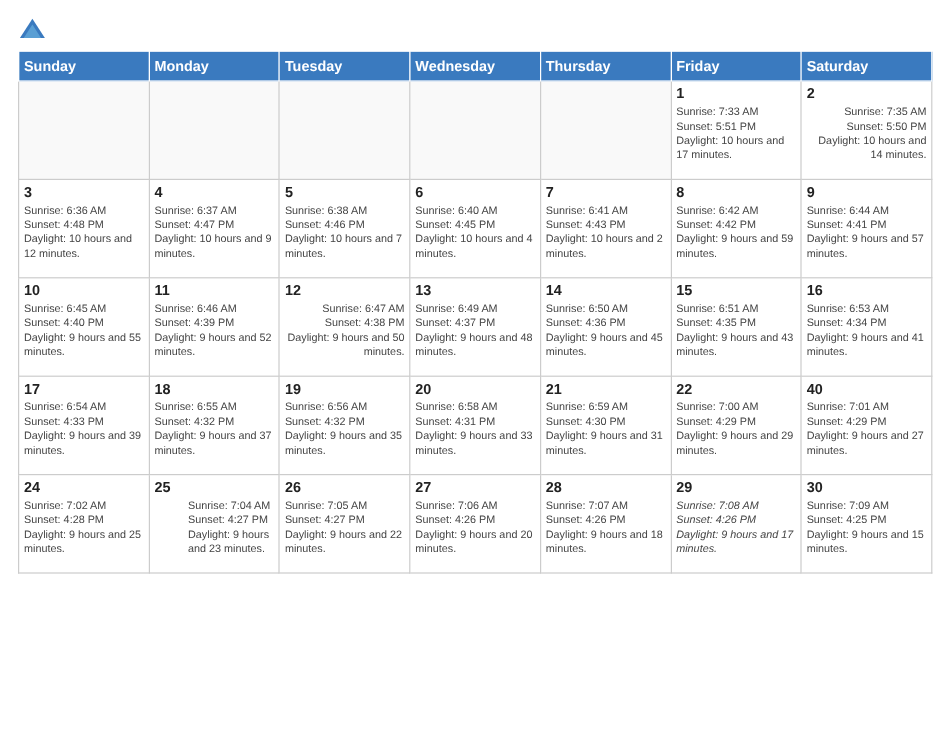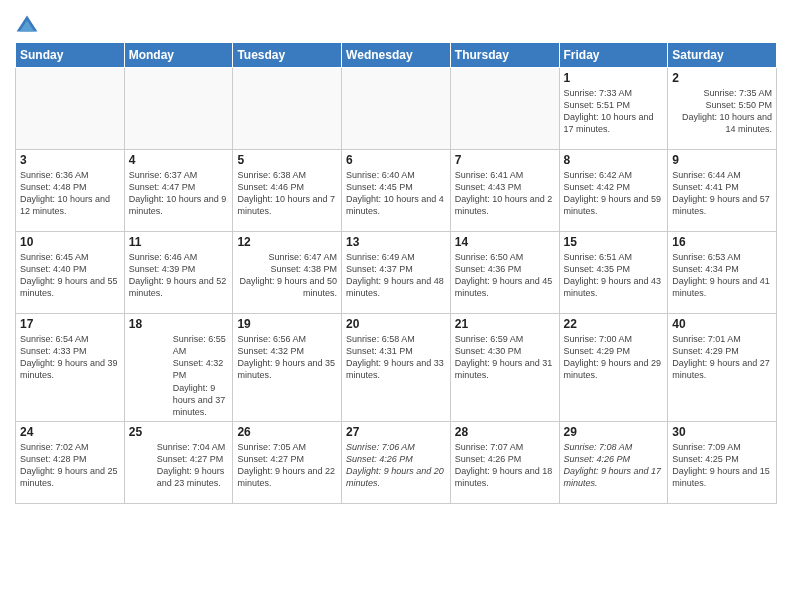--- a/index.html
+++ b/index.html
@@ -241,21 +241,21 @@
         </tr>
         <tr>
           <td>
             <span class="day-num">17</span>
             <div class="day-info" style="white-space: pre-line;">Sunrise: 6:54 AM
 Sunset: 4:33 PM
 Daylight: 9 hours and 39 minutes.</div>
           </td>
           <td>
             <span class="day-num">18</span>
-            <div class="day-info" style="white-space: pre-line; margin-left: 44px;">Sunrise: 6:55 AM
+            <div class="day-info" style="white-space: pre-line;">Sunrise: 6:55 AM
 Sunset: 4:32 PM
 Daylight: 9 hours and 37 minutes.</div>
           </td>
           <td>
             <span class="day-num">19</span>
             <div class="day-info" style="white-space: pre-line;">Sunrise: 6:56 AM
 Sunset: 4:32 PM
 Daylight: 9 hours and 35 minutes.</div>
           </td>
           <td>
@@ -297,21 +297,21 @@
 Daylight: 9 hours and 23 minutes.</div>
           </td>
           <td>
             <span class="day-num">26</span>
             <div class="day-info" style="white-space: pre-line;">Sunrise: 7:05 AM
 Sunset: 4:27 PM
 Daylight: 9 hours and 22 minutes.</div>
           </td>
           <td>
             <span class="day-num">27</span>
-            <div class="day-info" style="white-space: pre-line; font-style: italic;">Sunrise: 7:06 AM
+            <div class="day-info" style="white-space: pre-line;">Sunrise: 7:06 AM
 Sunset: 4:26 PM
 Daylight: 9 hours and 20 minutes.</div>
           </td>
           <td>
             <span class="day-num">28</span>
             <div class="day-info" style="white-space: pre-line;">Sunrise: 7:07 AM
 Sunset: 4:26 PM
 Daylight: 9 hours and 18 minutes.</div>
           </td>
           <td>

